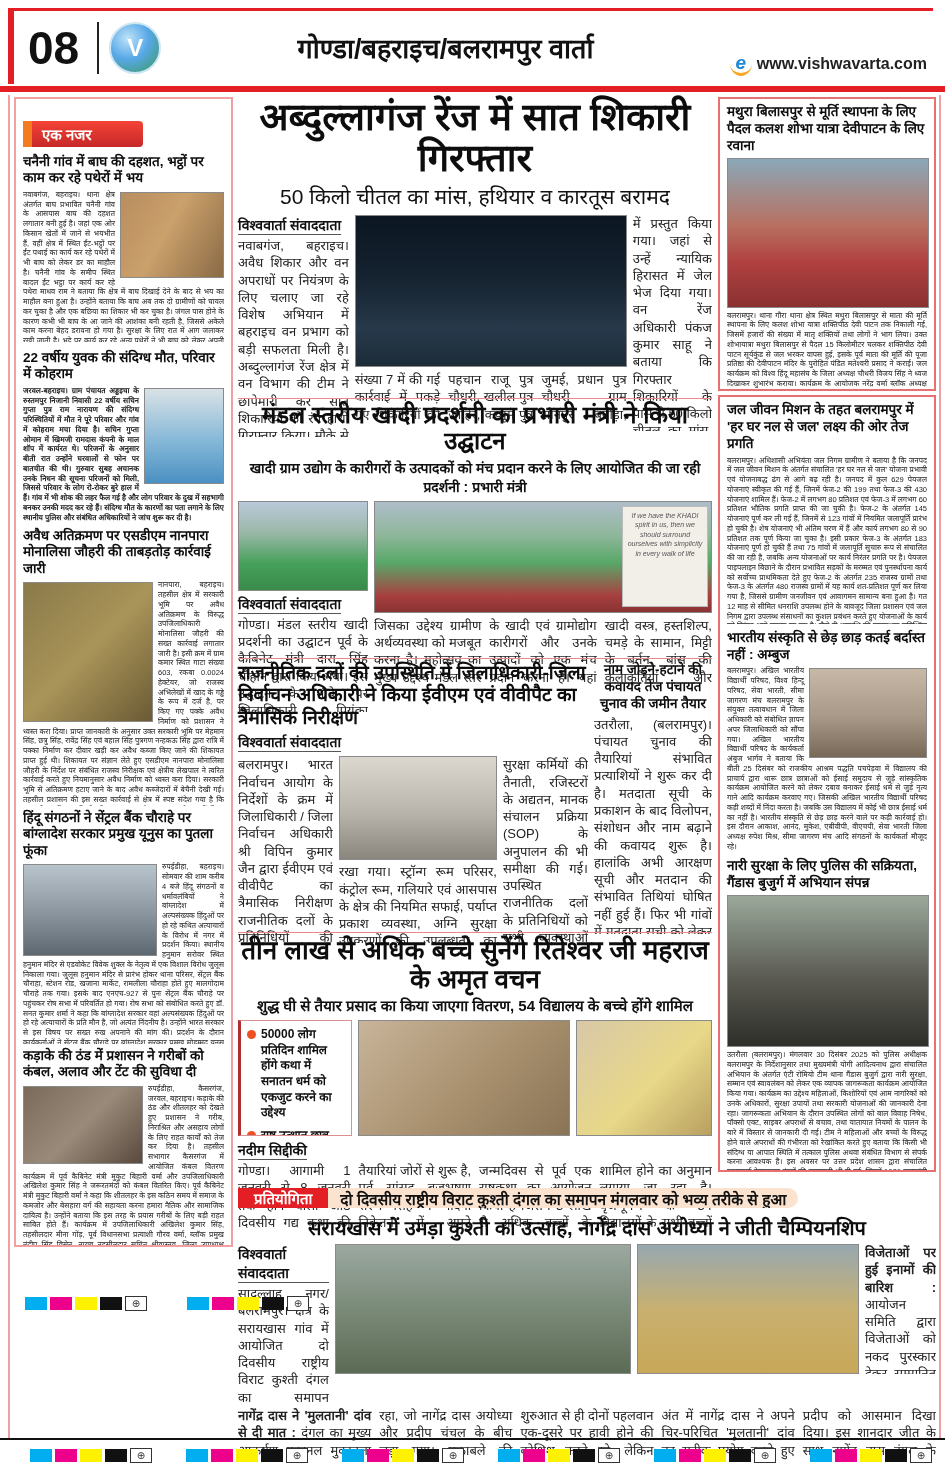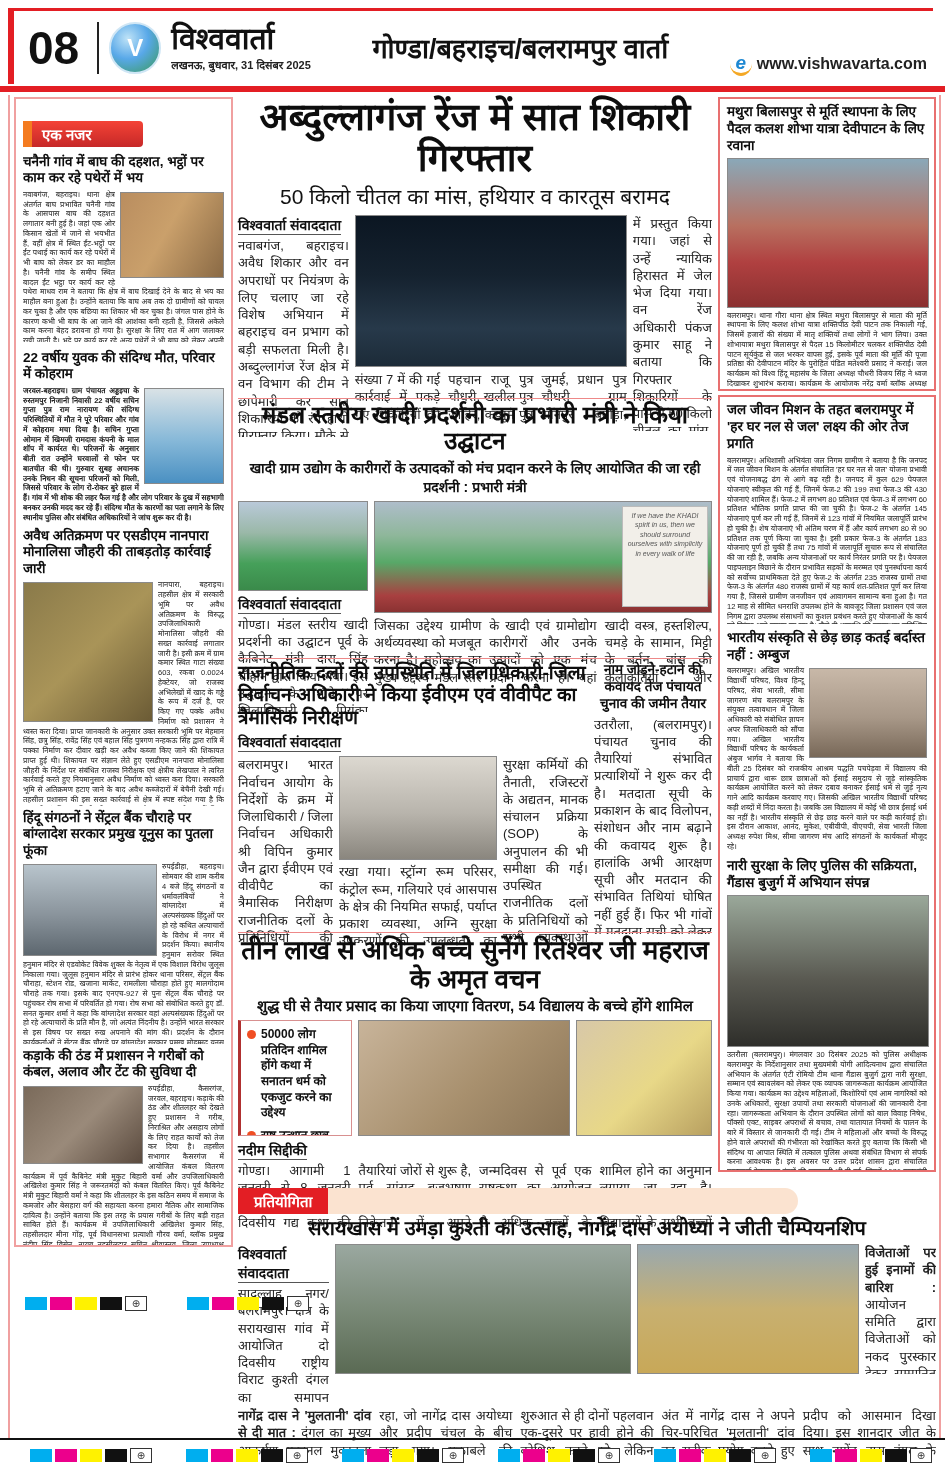--- a/index.html
+++ b/index.html
@@ -71,21 +71,21 @@
   .row{display:flex;gap:6px;}
   .col3{column-count:3;column-gap:8px;}
   .col4{column-count:4;column-gap:8px;}
   .col5{column-count:5;column-gap:8px;}
   .bullet-box{border:1px solid #d89090;border-left:3px solid #b03030;padding:6px 6px 4px 6px;
               box-sizing:border-box;overflow:hidden;}
   .bullet-item{display:flex;gap:5px;font-size:12px;font-weight:bold;line-height:1.3;color:#111;margin-bottom:7px;}
   .dot{width:9px;height:9px;border-radius:50%;background:#f04e23;flex-shrink:0;margin-top:3px;}
   .rc-box{border:2px solid #e87070;padding:5px 7px;box-sizing:border-box;overflow:hidden;}
   .rc-head{font-size:13.5px;font-weight:bold;line-height:1.25;color:#0d0d0d;margin-bottom:3px;}
-  .strip{position:absolute;left:238px;top:1188px;width:560px;height:26px;background:#fbe3d0;
+  .strip{position:absolute;left:238px;top:1188px;width:560px;height:20px;background:#fbe3d0;
          border-radius:0 13px 13px 0;display:flex;gap:12px;overflow:hidden;}
   .strip-badge{background:#e31e24;color:#fff;font-size:15px;font-weight:bold;padding:4px 16px;height:100%;
                display:flex;align-items:center;box-sizing:border-box;}
   .strip-text{font-size:15.5px;font-weight:bold;color:#111;}
   .hl-wrest{font-size:20px;font-weight:bold;text-align:center;color:#0d0d0d;line-height:1.05;}
   .subhd{font-weight:bold;}
   
   .blackline{position:absolute;left:0px;top:1438px;width:945px;height:2px;background:#111;}
   .marks{position:absolute;display:flex;gap:4px;align-items:center;}
   .mk{width:22px;height:13px;}
@@ -96,24 +96,20 @@
 </style>
 </head>
 <body>
 
 <div class="page">
 
   <div class="masthead">
     <div class="pageno">08</div>
     <div class="mast-div"></div>
     <div class="logo-circle">V</div>
-    <div>
-      <div class="paper-name">विश्ववार्ता</div>
-      <div class="edition">लखनऊ,  बुधवार, 31 दिसंबर 2025</div>
-    </div>
     <div class="section-title">गोण्डा/बहराइच/बलरामपुर वार्ता</div>
     <div class="site">
       <span class="ie-icon">e</span>
       <span>www.vishwavarta.com</span>
     </div>
   </div>
   <div class="redbar"></div>
   <div class="frame-l"></div>
   <div class="frame-r"></div>
 
@@ -237,20 +233,21 @@
       <div class="photo ph-prasad" style="width:136px;height:116px;"></div>
     </div>
     <div style="margin-top:4px;">
       <span class="byline">नदीम सिद्दीकी</span>
       <div class="bt col4" style="height:76px;">गोण्डा। आगामी 1 जनवरी से 8 जनवरी तक होने वाली आठ दिवसीय गद्य कथा की तैयारियां जोरों से शुरू है, पूर्व सांसद बृजभूषण शरण सिंह ने नंदिनी निकेतन में अपने जन्मदिवस से पूर्व एक राष्ट्रकथा का आयोजन किया है जिसमें 3 लाख से अधिक बच्चों के शामिल होने का अनुमान लगाया जा रहा है। बृजभूषण के 54 विद्यालयों के सभी बच्चों को विद्यालय के तरफ से इस कथा में शामिल किया जाएगा जहां उन्हें सद्गुरु रितेश्वर जी महाराज द्वारा कथा सुनाई जायेगी। बृजभूषण शरण सिंह ने इस कार्यक्रम को लेकर चल रही तैयारियों का जायजा लिया और 31 दिसंबर तक सभी व्यवस्थाएं पूरी करने के निर्देश दिए हैं। इस कड़ी में, नंदिनी निकेतन में बनाए गए मां अन्नपूर्णा भंडार घर का पूजन स्वामी निश्चलानंद जी महाराज ने विधिवत पूजन-अर्चन कर शुभारंभ किया। इस भंडार घर में 8 जनवरी तक प्रतिदिन 50,000 से अधिक लोगों के लिए शुद्ध घी से प्रसाद तैयार किया जाएगा और वितरित किया जाएगा। इस कथा में 1 जनवरी से लेकर के 8 जनवरी तक प्रतिदिन किसी न किसी वीआईपी का आगमन लगा रहेगा और यह गद्य कथा 'राष्ट्र उत्थान छात्र उत्थान' की थीम पर आयोजित की जा रही है। कथा का आयोजन प्रतिदिन दोपहर 12 बजे से शाम 4 बजे तक होगा, जिसमें सद्गुरु रितेश्वर जी महाराज अपने अमृत वचनों का पाठ करेंगे। बृजभूषण शरण सिंह ने दावा किया है कि प्रतिदिन 50,000 से अधिक लोग कथा सुनने पहुंचेंगे। इस आठ दिवसीय कार्यक्रम का उद्देश्य सनातन धर्म को एकजुट करना है।</div>
     </div>
   </div>
 
   <div class="strip">
     <div class="strip-badge">प्रतियोगिता</div>
+    <div class="strip-text">दो दिवसीय राष्ट्रीय विराट कुश्ती दंगल का समापन मंगलवार को भव्य तरीके से हुआ</div>
   </div>
 
   <div class="abs" style="left:238px;top:1218px;width:698px;height:216px;">
     <div class="hl-wrest">सरायखास में उमड़ा कुश्ती का उत्साह, नागेंद्र दास अयोध्या ने जीती चैम्पियनशिप</div>
     <div class="row" style="margin-top:5px;">
       <div style="width:92px;">
         <span class="byline">विश्ववार्ता संवाददाता</span>
         <div class="bt" style="height:118px;">सादुल्लाह नगर/बलरामपुर। क्षेत्र के सरायखास गांव में आयोजित दो दिवसीय राष्ट्रीय विराट कुश्ती दंगल का समापन मंगलवार को भव्य तरीके से हुआ। प्रधान गंगाराम वर्मा और चंद्रराम सिंह के संयोजन में आयोजित इस दंगल में देश के विभिन्न कोनों से आए पहलवानों ने अपना दमखम दिखाया। फाइनल मुकाबले में अयोध्या के नागेंद्र दास ने प्रदीप चंचल को चित कर खिताबी जीत हासिल की।</div>
       </div>
       <div class="photo ph-wrest1" style="width:296px;height:130px;"></div>

